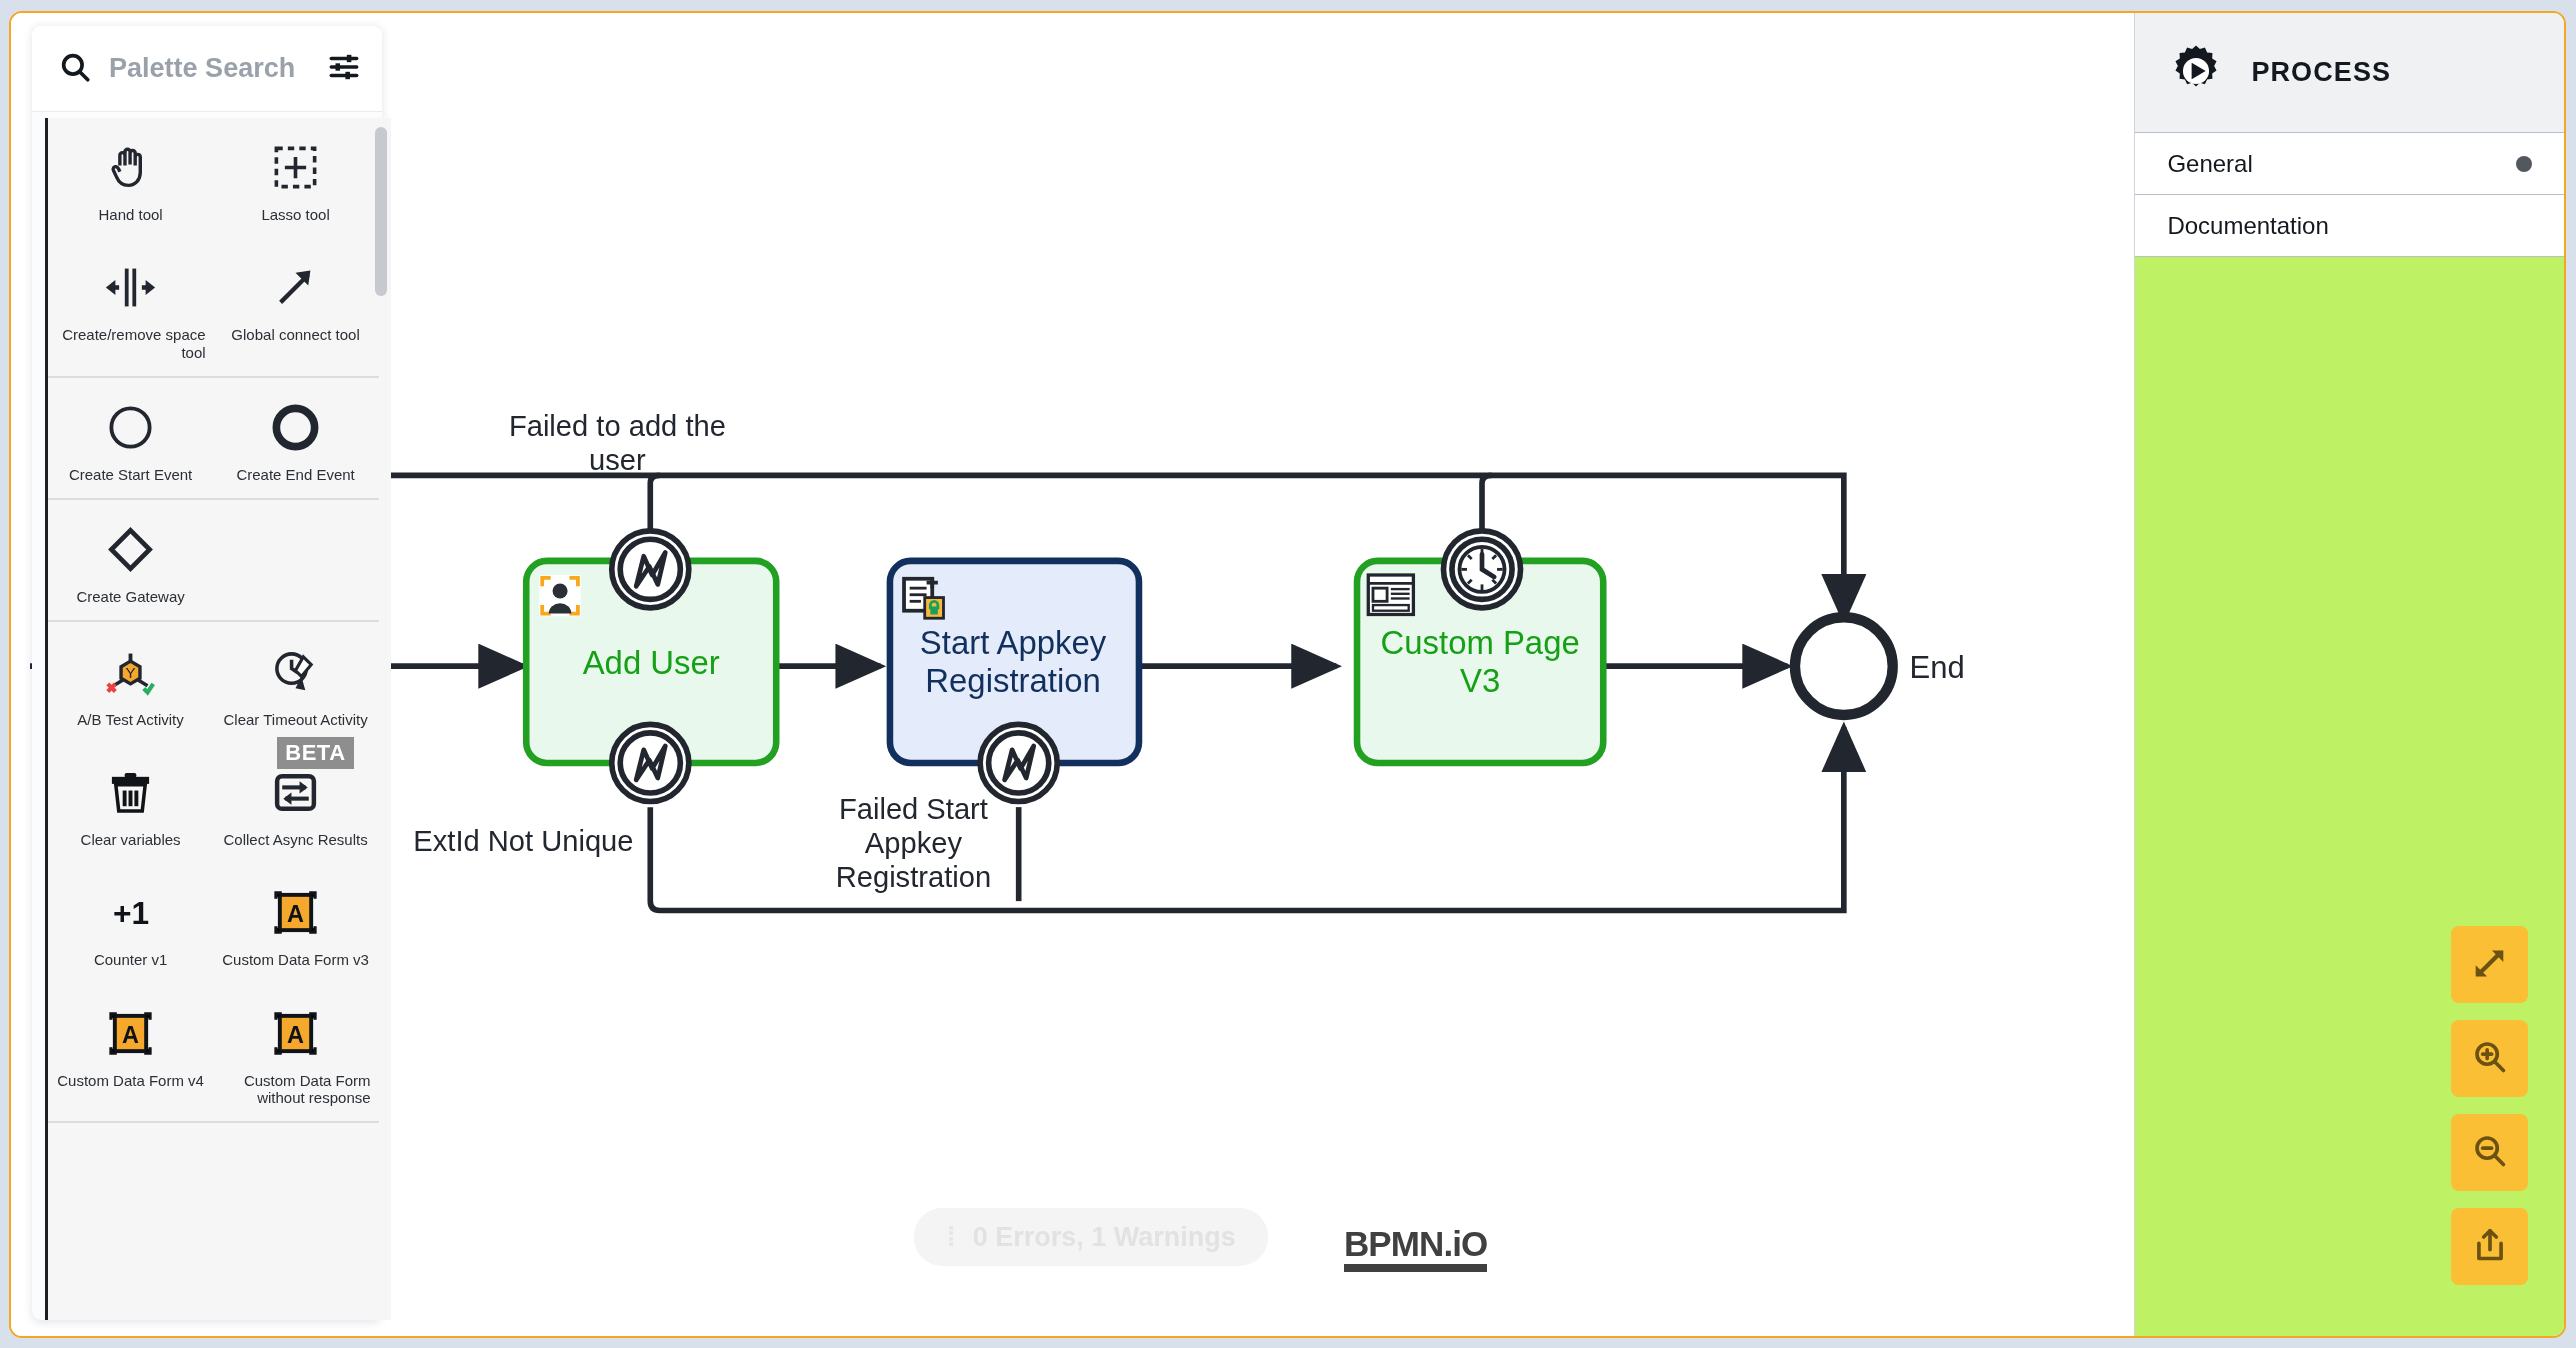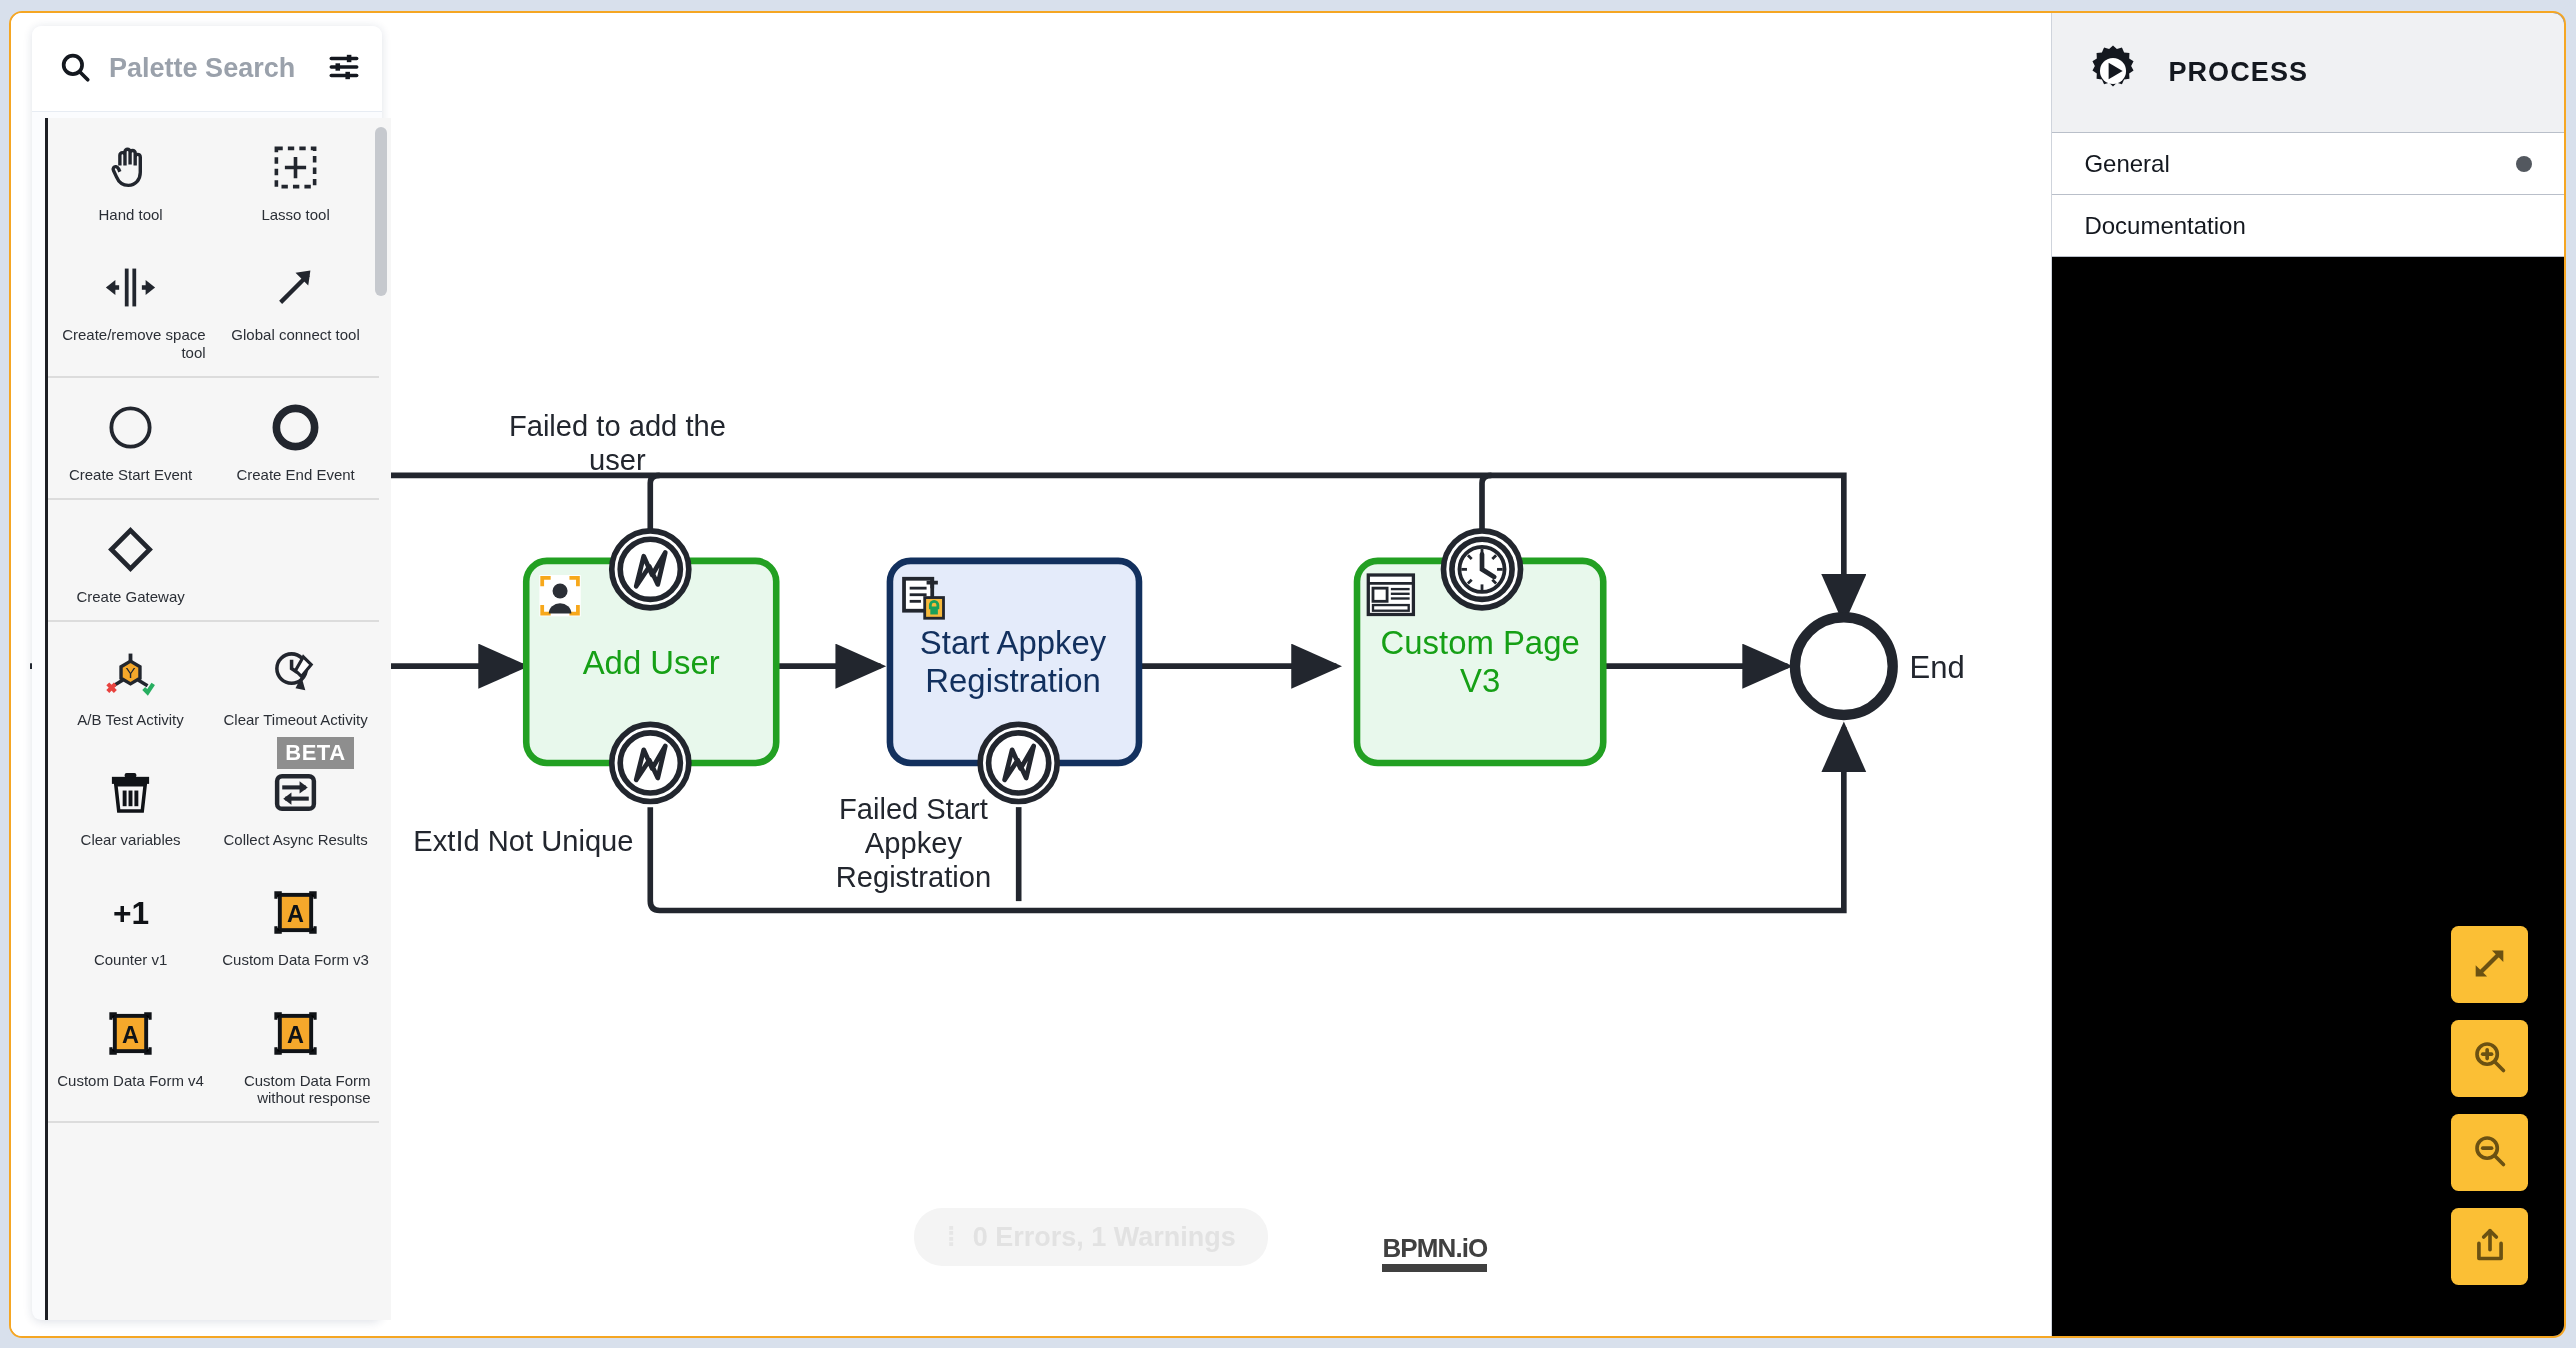--- a/index.html
+++ b/index.html
@@ -133,21 +133,21 @@
     font-size: 27px;
     font-weight: 700;
     cursor: pointer;
   }
   #status-pill .warn-ic { font-size: 28px; font-weight: 700; color: #e6e6e6; }
 
   
   #bpmnio-logo {
     position: absolute;
     right: 592px; bottom: 64px;
-    font-size: 26px;
+    font-size: 35px;
     font-weight: 800;
     letter-spacing: -0.9px;
     color: #404040;
     font-family: "Liberation Sans", sans-serif;
     border-bottom: 8.5px solid #404040;
     padding-bottom: 3.8px;
     line-height: 1;
     cursor: pointer;
   }
 
@@ -165,22 +165,22 @@
     border-radius: 7.5px;
     display: flex; align-items: center; justify-content: center;
     cursor: pointer;
     border: 0;
   }
 
   
   #props-panel {
     position: absolute;
     right: 0; top: 0;
-    width: 513px; height: 100%;
-    background: #000000;
+    width: 430px; height: 100%;
+    background: #bef264;
     border-left: 0.9px solid #cfd4dc;
   }
   #props-header {
     display: flex; align-items: center;
     gap: 26px;
     height: 120px;
     padding: 0 32px;
     background: #f0f1f3;
     border-bottom: 1.9px solid #b9bfc9;
   }

